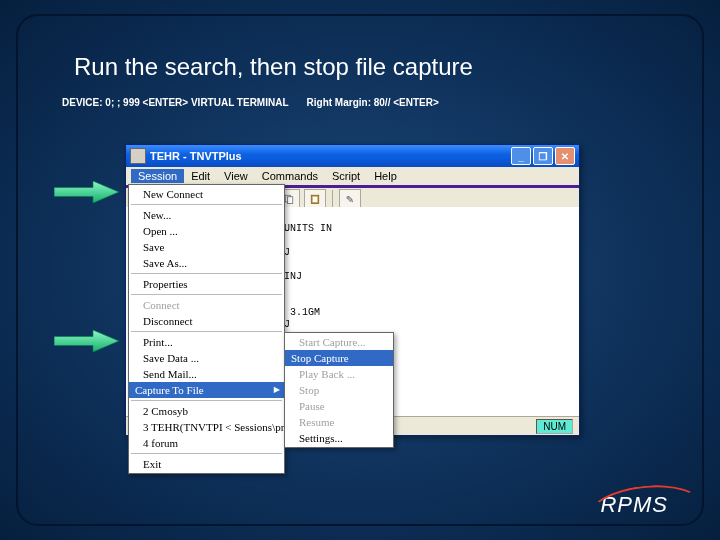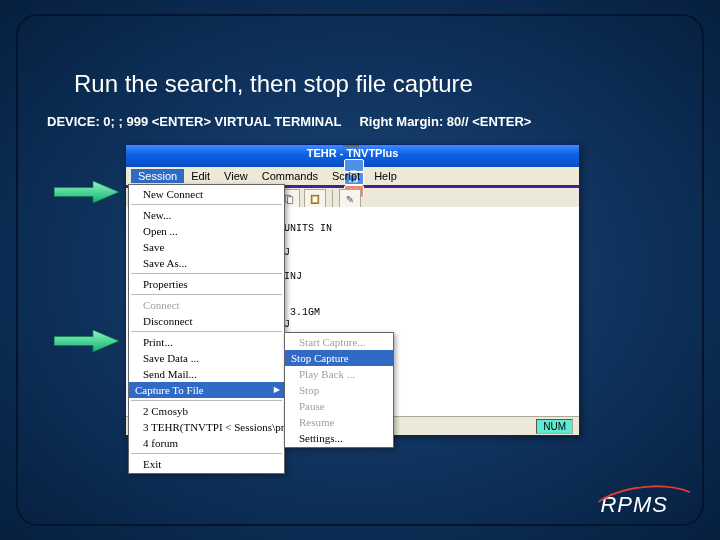--- a/index.html
+++ b/index.html
@@ -1,24 +1,24 @@
 <!DOCTYPE html>
 <html><head>
 <meta charset="utf-8">
 <style>
   html,body{margin:0;padding:0;width:720px;height:540px;overflow:hidden;font-family:Arial,Helvetica,sans-serif;}
   .slide{position:relative;width:720px;height:540px;background:radial-gradient(ellipse at center,#1d4a7a 0%,#0d2f58 60%,#061f3e 100%);}
   .inner{position:absolute;left:16px;top:14px;right:16px;bottom:14px;border:2px solid #03152e;border-radius:22px;background:transparent;}
-  .title{color:#fff;font-family:Verdana,Tahoma,sans-serif;font-size:24px;font-weight:400;padding:54px 44px 6px 56px;}
-  .cmdline{color:#fff;font-size:13px;font-weight:bold;padding:10px 44px 0 29px;font-family:Arial,sans-serif;}
+  .title{color:#fff;font-family:Verdana,Tahoma,sans-serif;font-size:24px;font-weight:400;padding:37px 44px 6px 56px;}
+  .cmdline{color:#fff;font-size:10px;font-weight:bold;padding:10px 44px 0 44px;font-family:Arial,sans-serif;}
   .cmdline .gap{display:inline-block;width:18px;}
 
   
   .scr{position:absolute;left:125px;top:144px;width:453px;height:290px;background:#ece9d8;border:1px solid #0a246a;font-family:Tahoma,sans-serif;font-size:11px;box-shadow:2px 2px 6px rgba(0,0,0,.4);}
-  .tb{height:22px;background:linear-gradient(to bottom,#3a8cff 0%,#0b5fe1 45%,#0b5fe1 55%,#0a4bc0 100%);color:#fff;display:flex;align-items:center;padding:0 4px;font-weight:bold;font-size:11px;flex-direction:column;}
+  .tb{height:22px;background:linear-gradient(to bottom,#3a8cff 0%,#0b5fe1 45%,#0b5fe1 55%,#0a4bc0 100%);color:#fff;display:flex;align-items:center;padding:0 4px;font-weight:bold;font-size:11px;}
   .tb-ico{width:14px;height:14px;background:#d4d0c8;margin-right:4px;border:1px solid #666;}
   .tb-sp{flex:1;}
   .winbtn{width:18px;height:16px;margin-left:2px;border:1px solid #fff;border-radius:2px;display:flex;align-items:center;justify-content:center;font-family:Arial;font-size:10px;font-weight:bold;}
   .winbtn.close{background:#e58f6f;color:#fff;}
   .winbtn.mm{background:#4f8fe8;color:#fff;}
 
   .menubar{height:18px;background:#ece9d8;border-bottom:3px solid #4c1d95;display:flex;padding:0 5px;align-items:center;color:#000;}
   .menubar span{padding:1px 7px;font-size:11px;}
   .menubar span.hot{background:#316ac5;color:#fff;}
   .toolbar{height:22px;background:#ece9d8;border-bottom:1px solid #aca899;display:flex;align-items:center;padding:0 4px;gap:4px;}

